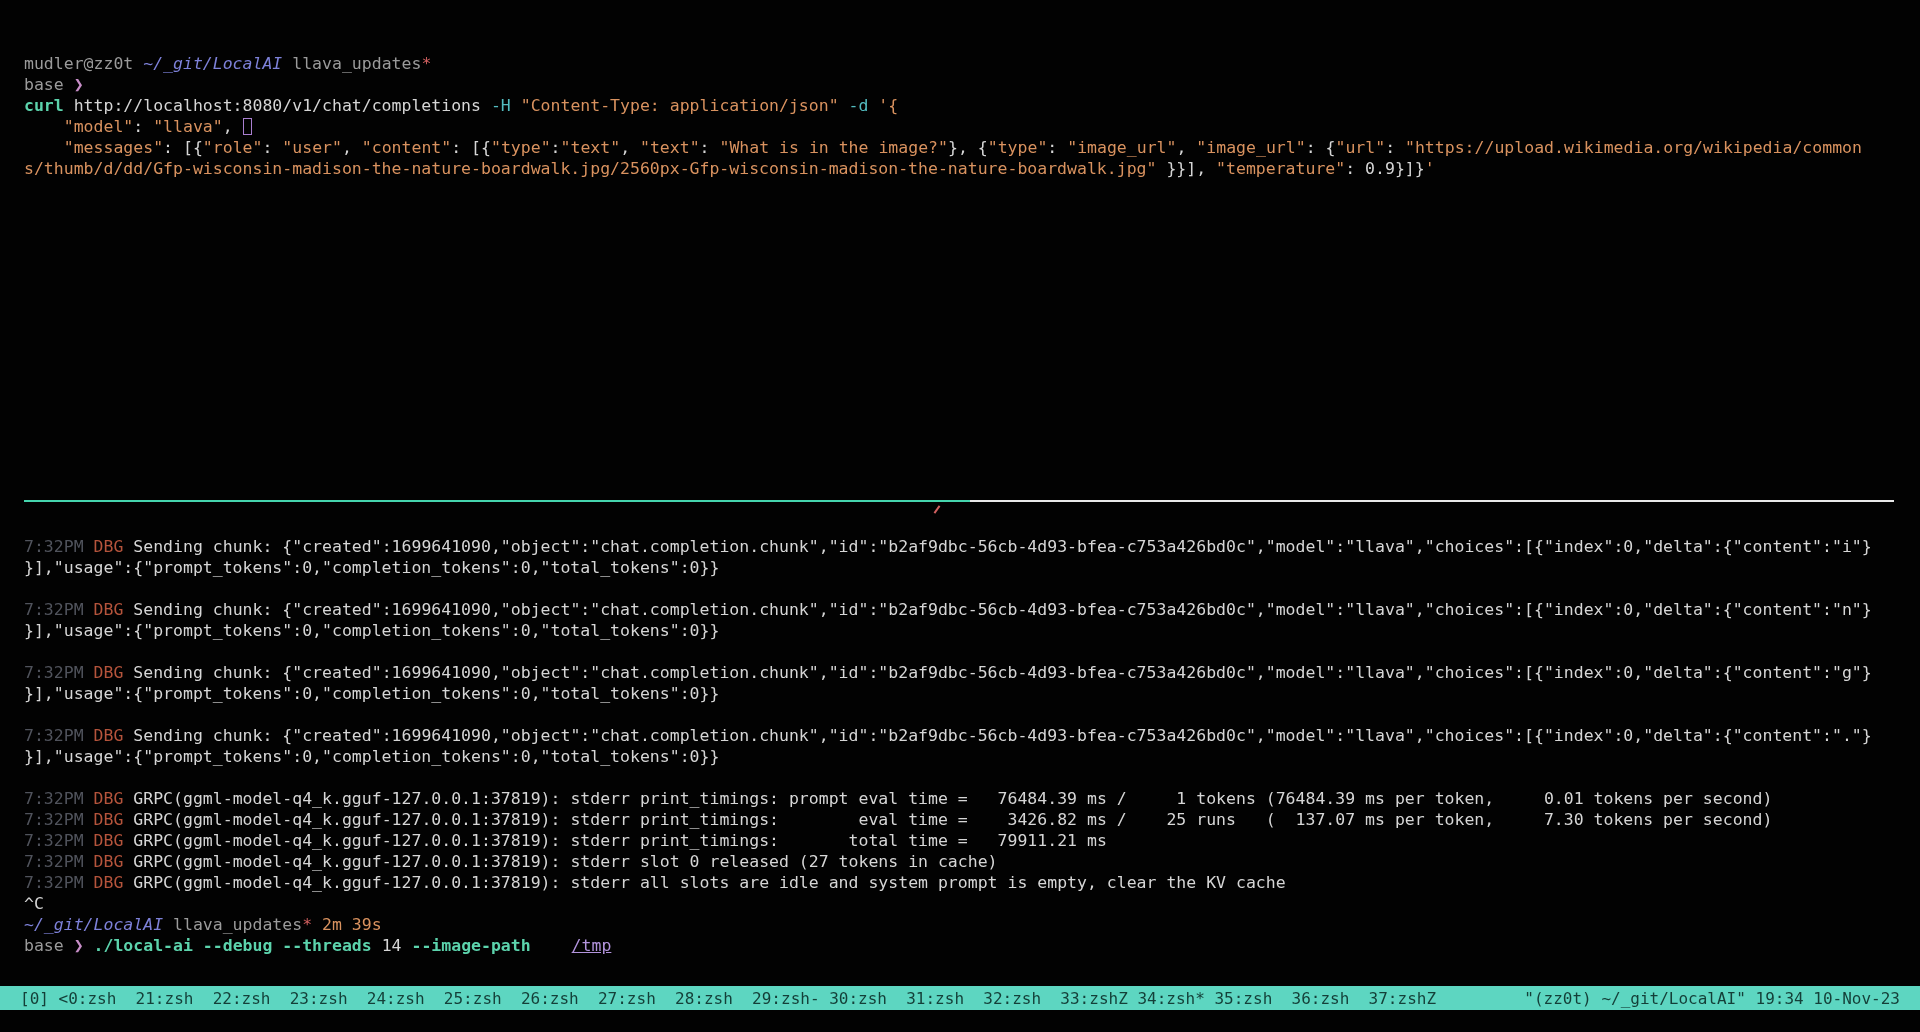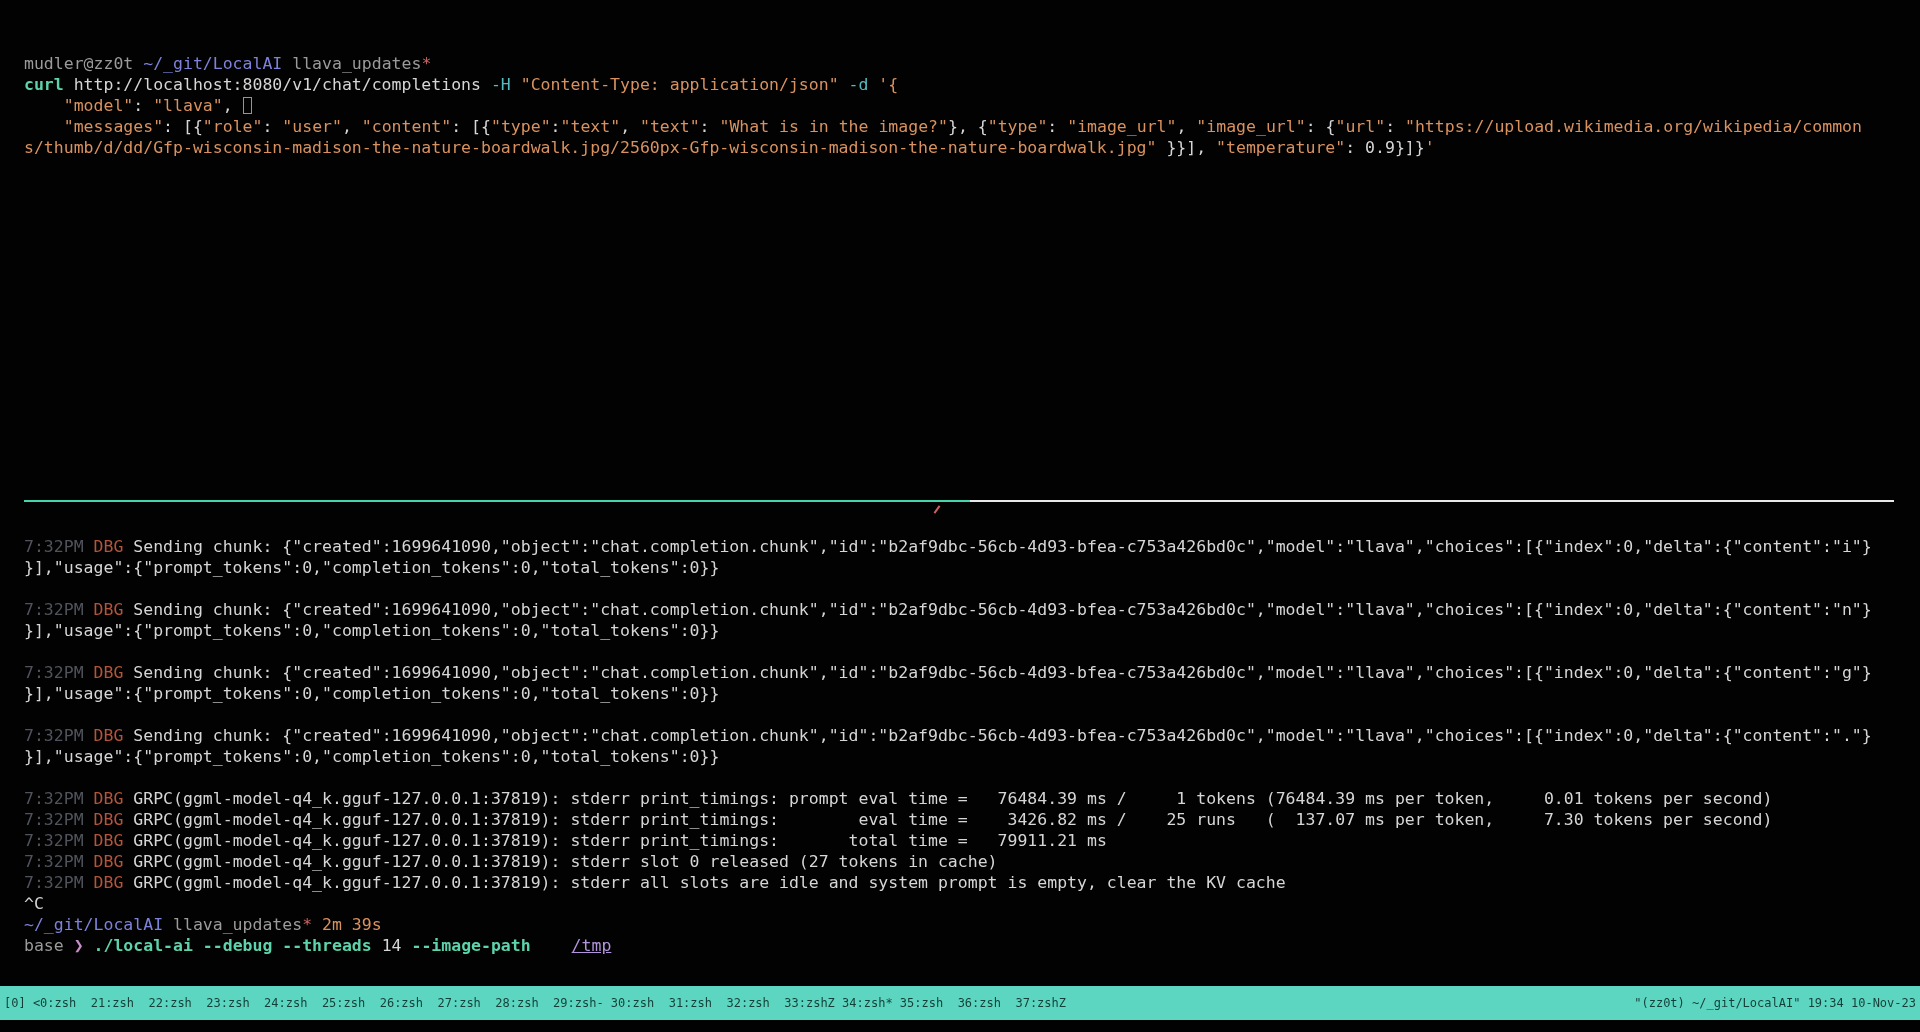--- a/index.html
+++ b/index.html
@@ -8,41 +8,42 @@
     --pink:#c88ec8; --purple:#b394dd; --divteal:#45d5ad; --divwhite:#e8e8e8;
     --barbg:#5dd6c1; --barfg:#143f38; --cursor:#a97fd0;
   }
   *{margin:0;padding:0;box-sizing:border-box;}
   html,body{width:1920px;height:1032px;overflow:hidden;}
   body{background:var(--bg);font-family:"DejaVu Sans Mono","Liberation Mono",monospace;
        font-size:16.5px;line-height:21px;position:relative;}
   .tline{white-space:pre;height:21px;}
   .c-fg{color:var(--fg);} .c-dim{color:var(--dim);} .c-grey{color:var(--grey);}
   .c-red{color:var(--red);} .c-red2{color:var(--red2);} .c-teal{color:var(--teal);font-weight:bold;}
-  .c-cyan{color:var(--cyan);} .c-orange{color:var(--orange);} .c-blue{color:var(--blue);}
+  .c-cyan{color:var(--cyan);} .c-orange{color:var(--orange);} .c-blue{color:var(--blue);font-style:italic;}
   .c-pink{color:var(--pink);} .c-purple{color:var(--purple);text-decoration:underline;margin-left:31px;}
   .cursor{display:inline-block;width:9px;height:17px;border:1.5px solid var(--cursor);
           vertical-align:-3px;background:transparent;}
   #top-block{position:absolute;left:24px;top:53px;right:0;}
   #divider{position:absolute;left:24px;top:500px;width:1870px;height:2px;display:flex;}
   #divider .div-left{width:946px;height:2px;background:var(--divteal);}
   #divider .div-right{flex:1;height:2px;background:var(--divwhite);}
   #divider-tick{position:absolute;left:936px;top:505px;width:2px;height:9px;
                 background:var(--red2);transform:rotate(35deg);}
   #log-block{position:absolute;left:24px;top:536px;right:0;}
-  #status-bar{position:absolute;left:0;top:986px;width:1920px;height:34px;
+  #status-bar{position:absolute;left:0;top:986px;width:1920px;height:24px;
               background:var(--barbg);color:var(--barfg);display:flex;
-              justify-content:space-between;align-items:center;padding:0 4px;
-              white-space:pre;font-size:12px;}
+              justify-content:space-between;align-items:center;padding:0 20px;
+              white-space:pre;font-size:16px;}
 </style>
 </head>
 <body>
 
 <div id="top-block">
     <div class="tline"><span class="c-grey">mudler@zz0t </span><span class="c-blue">~/_git/LocalAI</span><span class="c-grey"> llava_updates</span><span class="c-red2">*</span></div>
+    <div class="tline"><span class="c-grey">base </span><span class="c-pink">❯</span></div>
     <div class="tline"><span class="c-teal">curl </span><span class="c-fg">http://localhost:8080/v1/chat/completions </span><span class="c-cyan">-H </span><span class="c-orange">"Content-Type: application/json" </span><span class="c-cyan">-d </span><span class="c-orange">'{</span></div>
     <div class="tline"><span class="c-fg">    </span><span class="c-orange">"model"</span><span class="c-fg">: </span><span class="c-orange">"llava"</span><span class="c-fg">, </span><span class="cursor"></span></div>
     <div class="tline"><span class="c-fg">    </span><span class="c-orange">"messages"</span><span class="c-fg">: [{</span><span class="c-orange">"role"</span><span class="c-fg">: </span><span class="c-orange">"user"</span><span class="c-fg">, </span><span class="c-orange">"content"</span><span class="c-fg">: [{</span><span class="c-orange">"type"</span><span class="c-fg">:</span><span class="c-orange">"text"</span><span class="c-fg">, </span><span class="c-orange">"text"</span><span class="c-fg">: </span><span class="c-orange">"What is in the image?"</span><span class="c-fg">}, {</span><span class="c-orange">"type"</span><span class="c-fg">: </span><span class="c-orange">"image_url"</span><span class="c-fg">, </span><span class="c-orange">"image_url"</span><span class="c-fg">: {</span><span class="c-orange">"url"</span><span class="c-fg">: </span><span class="c-orange">"https://upload.wikimedia.org/wikipedia/common</span></div>
     <div class="tline"><span class="c-orange">s/thumb/d/dd/Gfp-wisconsin-madison-the-nature-boardwalk.jpg/2560px-Gfp-wisconsin-madison-the-nature-boardwalk.jpg"</span><span class="c-fg"> }}], </span><span class="c-orange">"temperature"</span><span class="c-fg">: 0.9}]}</span><span class="c-orange">'</span></div>
   </div>
 
 <div id="divider">
   <span class="div-left"></span>
   <span class="div-right"></span>
 </div>

